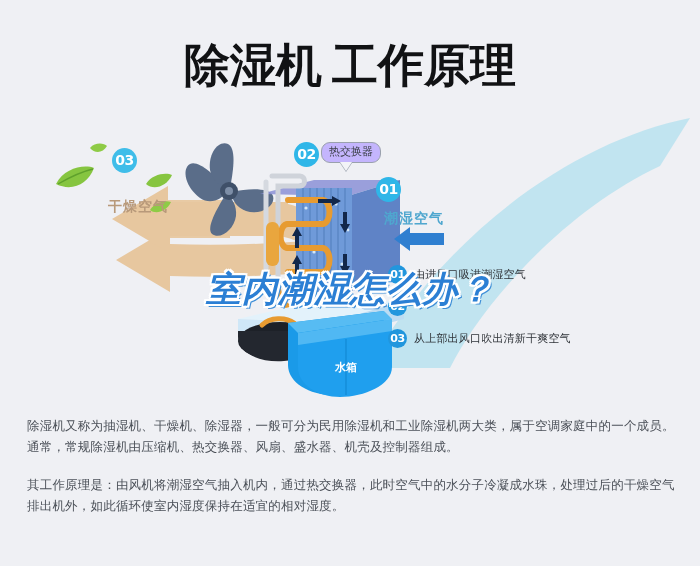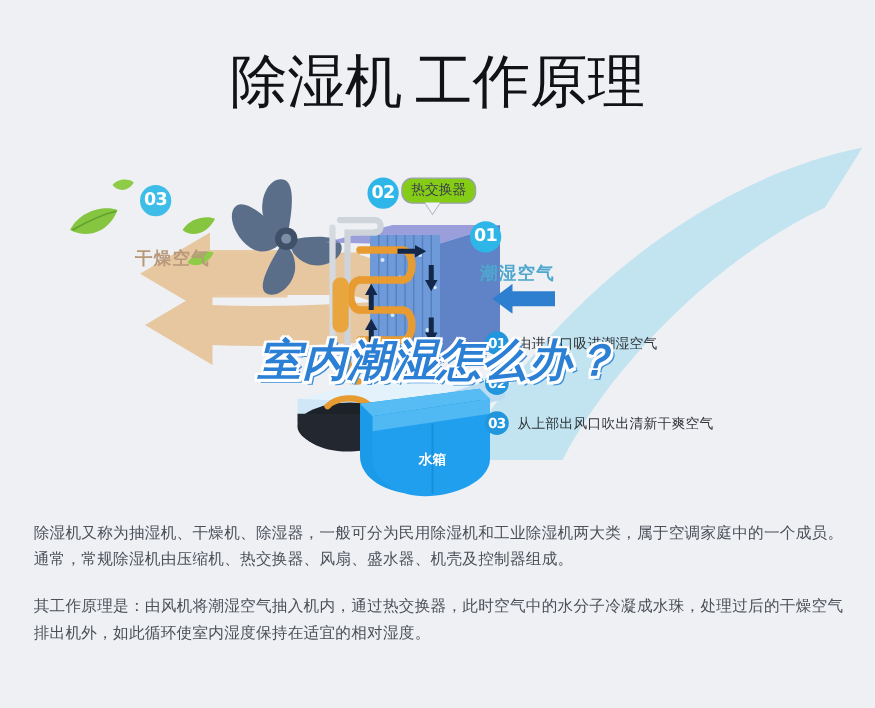--- a/index.html
+++ b/index.html
@@ -22,21 +22,21 @@
   }
 
   
   #title {
     position: absolute;
     left: 0;
     top: 36px;
     width: 700px;
     text-align: center;
     font-size: 46px;
-    font-weight: 400;
+    font-weight: 700;
     letter-spacing: 1px;
     color: #111214;
     line-height: 58px;
     white-space: nowrap;
   }
   #title .t-a { letter-spacing: 0px; }
   #title .t-b { margin-left: 10px; letter-spacing: 0px; }
 
   
   #stage {
@@ -88,21 +88,21 @@
   #badge01 { left: 376px; top: 57px; }
 
   
   #callout {
     position: absolute;
     left: 321px;
     top: 22px;
     padding: 2px 7px 3px 7px;
     border: 1.4px solid #9aa1ad;
     border-radius: 9px;
-    background: #84cc16;
+    background: #c4b5fd;
     font-size: 11px;
     color: #3c4049;
     white-space: nowrap;
     line-height: 14px;
   }
   #callout-tail {
     position: absolute;
     left: 340px;
     top: 42px;
     width: 0; height: 0;

